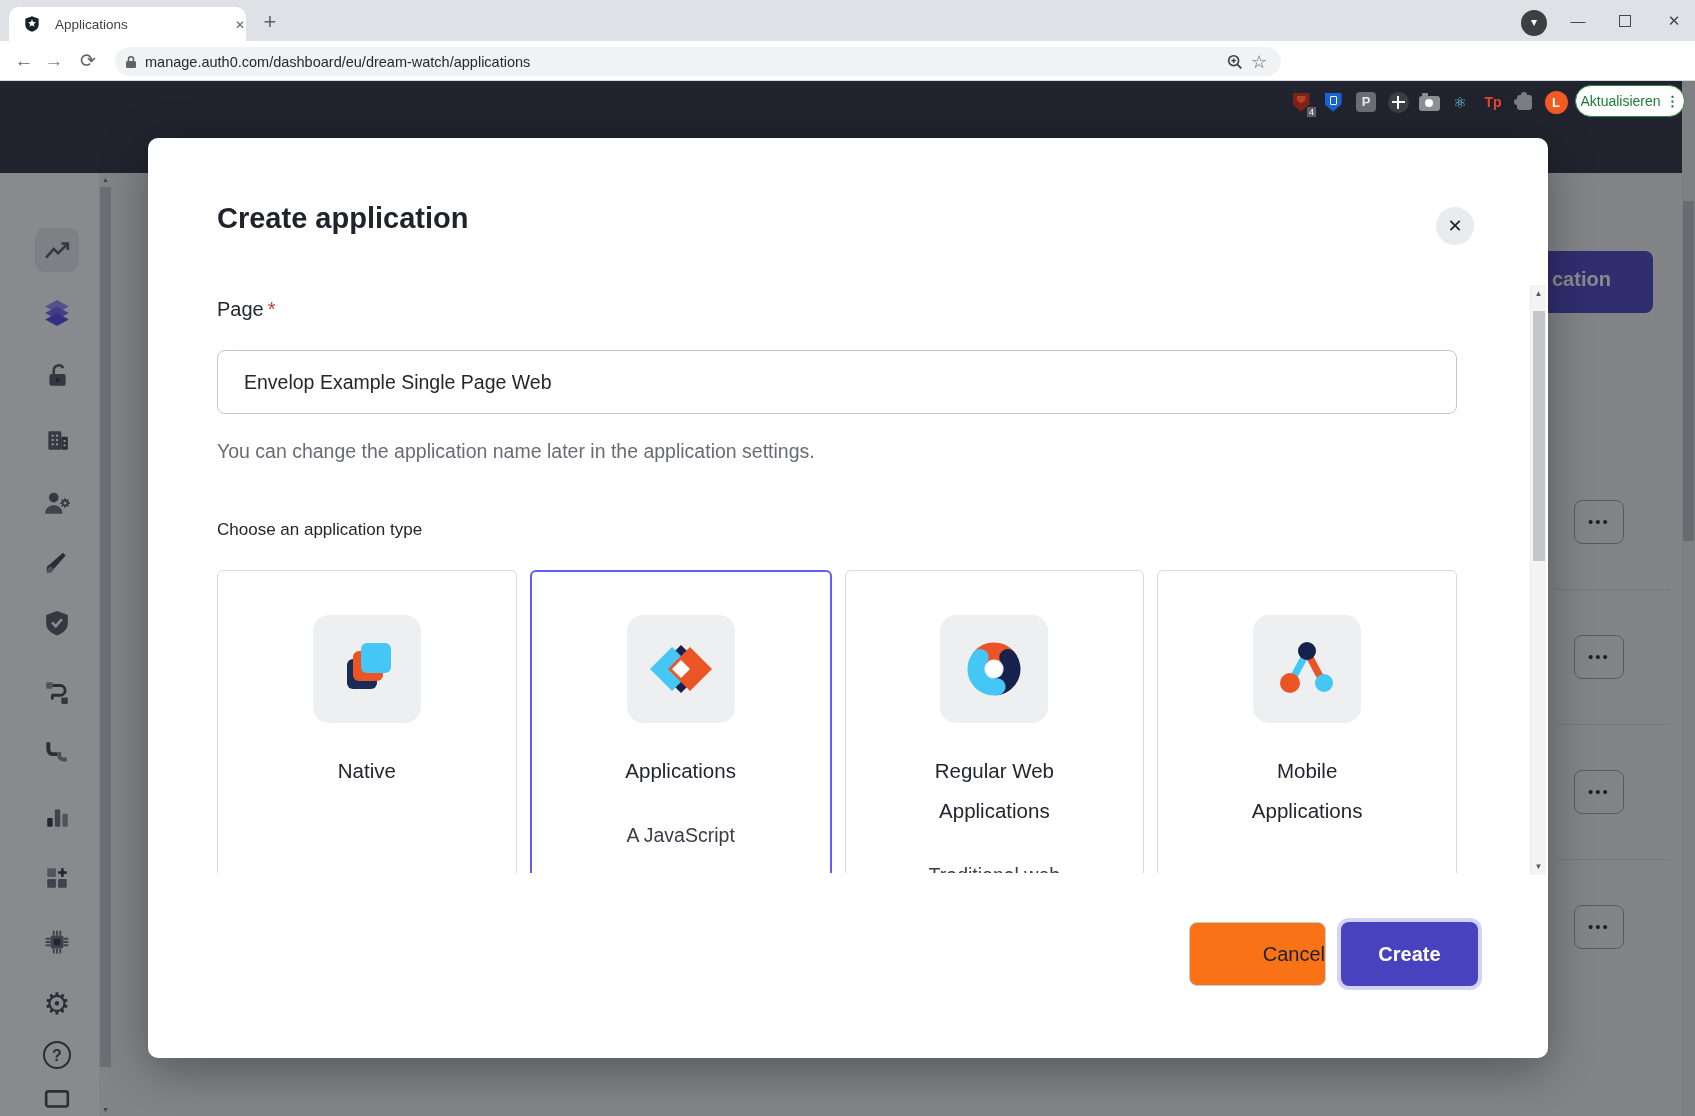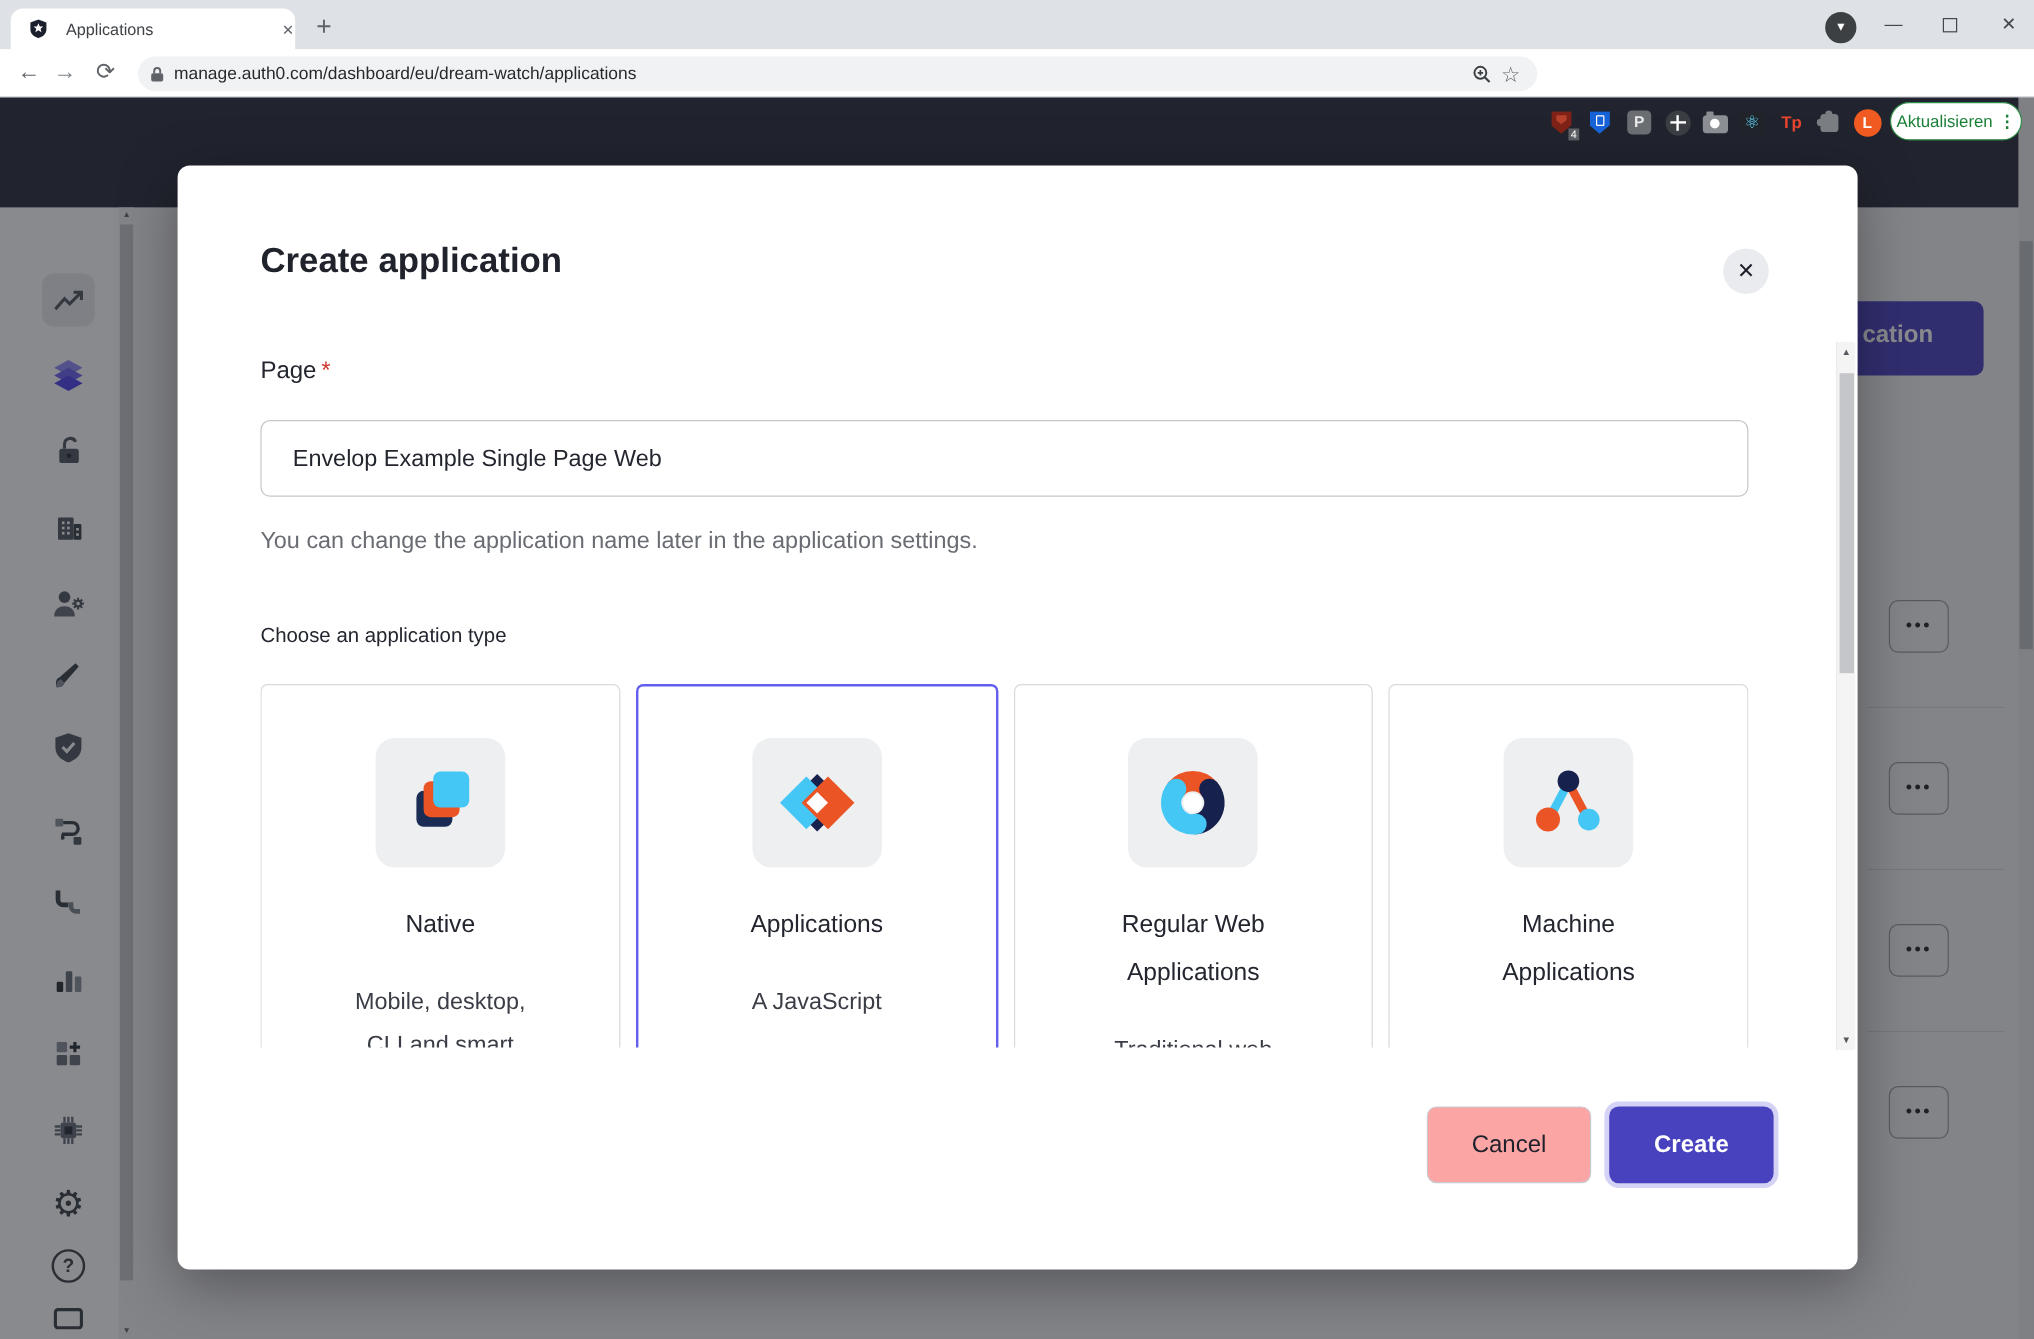--- a/index.html
+++ b/index.html
@@ -67,21 +67,21 @@
   #type-label { left:69px; top:382px; font-size:17px; color:#23262e; font-weight:500; }
   #cards { left:69px; top:432px; width:1240px; height:303px; overflow:hidden; display:flex; gap:13px; }
   .card { flex:1; border:1px solid #d8dadd; border-radius:6px; background:#fff; padding-top:44px; height:440px; }
   .card.selected { border:2px solid #635ef0; padding-top:43px; }
   .tile { width:108px; height:108px; margin:0 auto; background:#edeff1; border-radius:16px; display:flex; align-items:center; justify-content:center; }
   .ctitle { margin-top:28px; text-align:center; font-size:20.5px; color:#23262e; line-height:40px; }
   .cdesc { margin-top:26px; text-align:center; font-size:19.5px; color:#3a3d45; line-height:36px; }
   #modal-scroll { left:1382px; top:147px; width:16px; height:590px; background:#f4f4f4; border-left:1px solid #ececec; }
   #modal-thumb { position:absolute; left:2px; top:26px; width:12px; height:250px; background:#c4c6c9; }
   .mscroll-arrow { position:absolute; left:0; width:15px; text-align:center; font-size:8px; color:#55585c; }
-  #cancel-btn { left:1041px; top:784px; width:137px; height:64px; border:1px solid #c9cbd1; border-radius:8px; background:#fca5a5; font-size:20px; color:#1e212b; text-align:center; line-height:62px; }
+  #cancel-btn { left:1041px; top:784px; width:137px; height:64px; border:1px solid #c9cbd1; border-radius:8px; background:#f97316; font-size:20px; color:#1e212b; text-align:right; line-height:62px; }
   #create-btn { left:1193px; top:784px; width:137px; height:64px; border-radius:8px; background:#4942bf; box-shadow:0 0 0 4px #d4d2f5; font-size:20px; font-weight:600; color:#fff; text-align:center; line-height:64px; }
 </style>
 </head>
 <body>
 
 <div id="screen">
 
   <div class="abs" id="tabstrip">
     <div class="abs" id="tab">
       <svg class="abs" style="left:15px;top:9px" width="16" height="16" viewBox="0 0 44 48">
@@ -361,24 +361,20 @@
         <div class="tile">
           <svg width="64" height="64" viewBox="0 0 64 64">
             <rect x="12" y="22" width="30" height="30" rx="6" fill="#1a2c53"></rect>
             <rect x="18" y="14" width="30" height="30" rx="6" fill="#eb5424"></rect>
             <rect x="26" y="6" width="30" height="30" rx="6" fill="#44c7f4"></rect>
           </svg>
         </div>
         <div class="ctitle">
           <div>Native</div>
         </div>
-        <div class="cdesc">
-          <div>Mobile, desktop,</div>
-          <div>CLI and smart</div>
-        </div>
       </div>
 
       <div class="card selected">
         <div class="tile">
           <svg width="64" height="64" viewBox="0 0 64 64">
             <polygon points="32,8 56,32 32,56 8,32" fill="#16214d"></polygon>
             <polygon points="23,10 45,32 23,54 1,32" fill="#44c7f4"></polygon>
             <polygon points="41,10 63,32 41,54 19,32" fill="#eb5424"></polygon>
             <polygon points="32,23 41,32 32,41 23,32" fill="#fff"></polygon>
           </svg>
@@ -413,21 +409,21 @@
         <div class="tile">
           <svg width="64" height="64" viewBox="0 0 64 64">
             <line x1="32" y1="15" x2="16" y2="45" stroke="#44c7f4" stroke-width="7"></line>
             <line x1="32" y1="15" x2="48" y2="45" stroke="#eb5424" stroke-width="7"></line>
             <circle cx="32" cy="14" r="9" fill="#16214d"></circle>
             <circle cx="15" cy="46" r="10" fill="#eb5424"></circle>
             <circle cx="49" cy="46" r="9" fill="#44c7f4"></circle>
           </svg>
         </div>
         <div class="ctitle">
-          <div>Machine</div>
+          <div>Mobile</div>
           <div>Applications</div>
         </div>
       </div>
     </div>
 
     <div class="abs" id="modal-scroll">
       <div class="mscroll-arrow" style="top:4px">▲</div>
       <div id="modal-thumb"></div>
       <div class="mscroll-arrow" style="bottom:4px">▼</div>
     </div>

